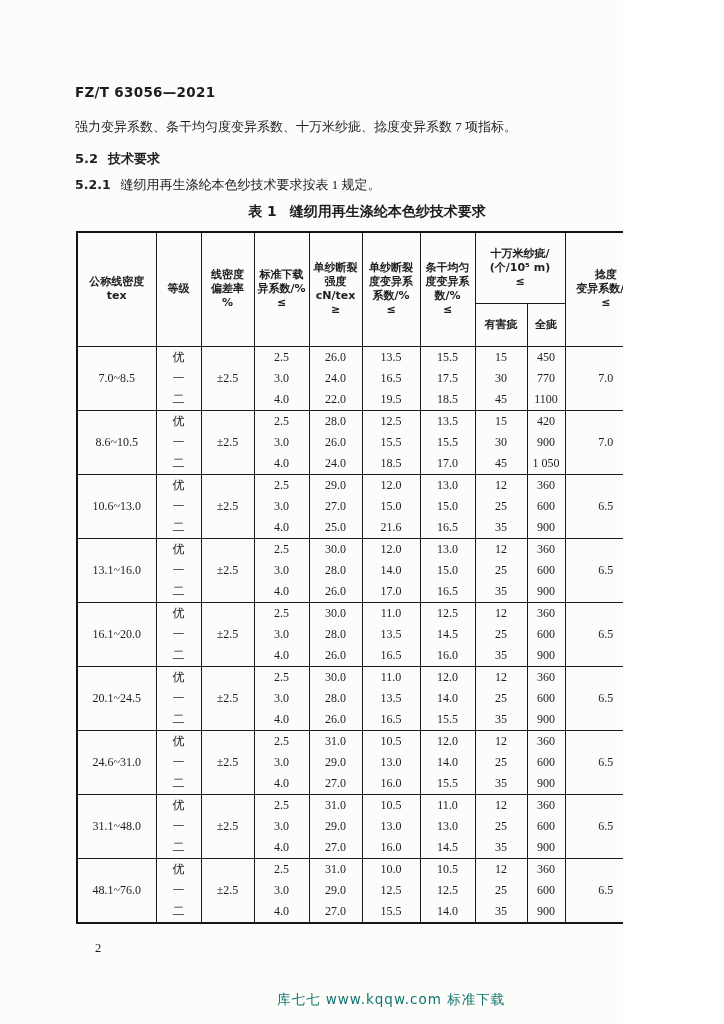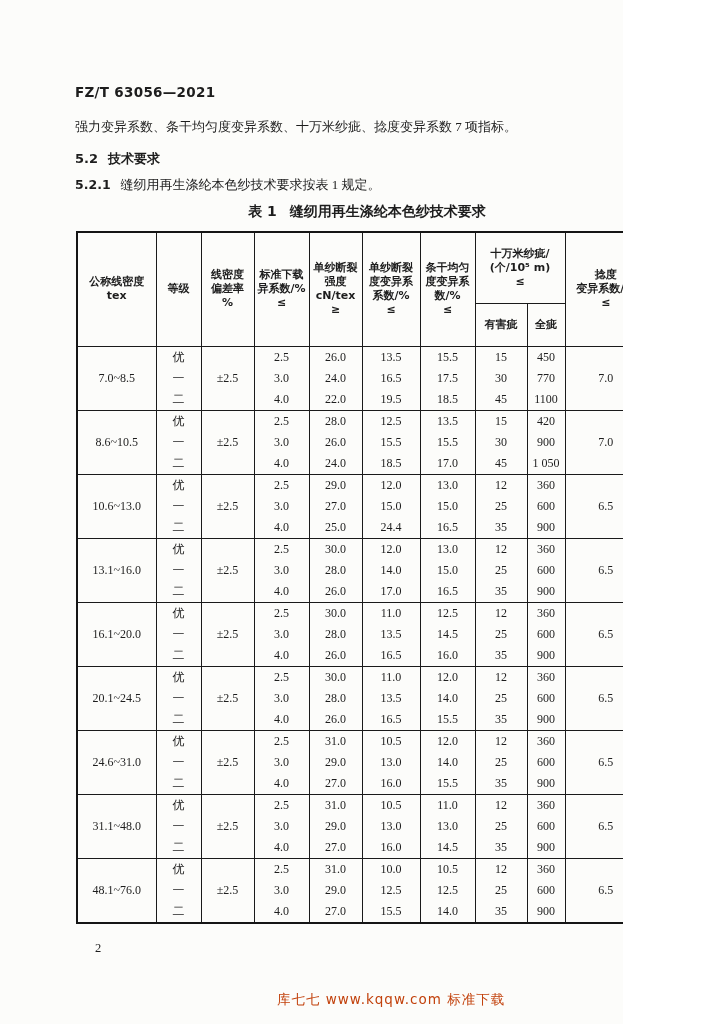--- a/index.html
+++ b/index.html
@@ -60,21 +60,21 @@
     font-size: 12px; line-height: 21px; height: 21px;
     text-align: center; vertical-align: middle;
     border-left: 1px solid #1a1a1a; border-right: 1px solid #1a1a1a;
     padding: 0 1px;
   }
   .req-table tr.group-start > td { border-top: 1px solid #1a1a1a; }
   .page-number { position: absolute; left: 95px; top: 941px; font-size: 12.5px; }
   .watermark {
     position: absolute; left: 277px; top: 991px;
     font-family: "DejaVu Sans", sans-serif;
-    font-size: 13.5px; color: #c2410c; letter-spacing: 1px;
+    font-size: 13.5px; color: #0f766e; letter-spacing: 1px;
   }
 </style>
 </head>
 <body>
 
 <div class="page">
 
   <div class="doc-number">FZ/T 63056—2021</div>
 
   <div class="content">
@@ -237,21 +237,21 @@
             <td>27.0</td>
             <td>15.0</td>
             <td>15.0</td>
             <td>25</td>
             <td>600</td>
           </tr>
           <tr>
             <td>二</td>
             <td>4.0</td>
             <td>25.0</td>
-            <td>24.4</td>
+            <td>21.6</td>
             <td>16.5</td>
             <td>35</td>
             <td>900</td>
           </tr>
           <tr class="group-start">
             <td rowspan="3">13.1~16.0</td>
             <td>优</td>
             <td rowspan="3">±2.5</td>
             <td>2.5</td>
             <td>30.0</td>

